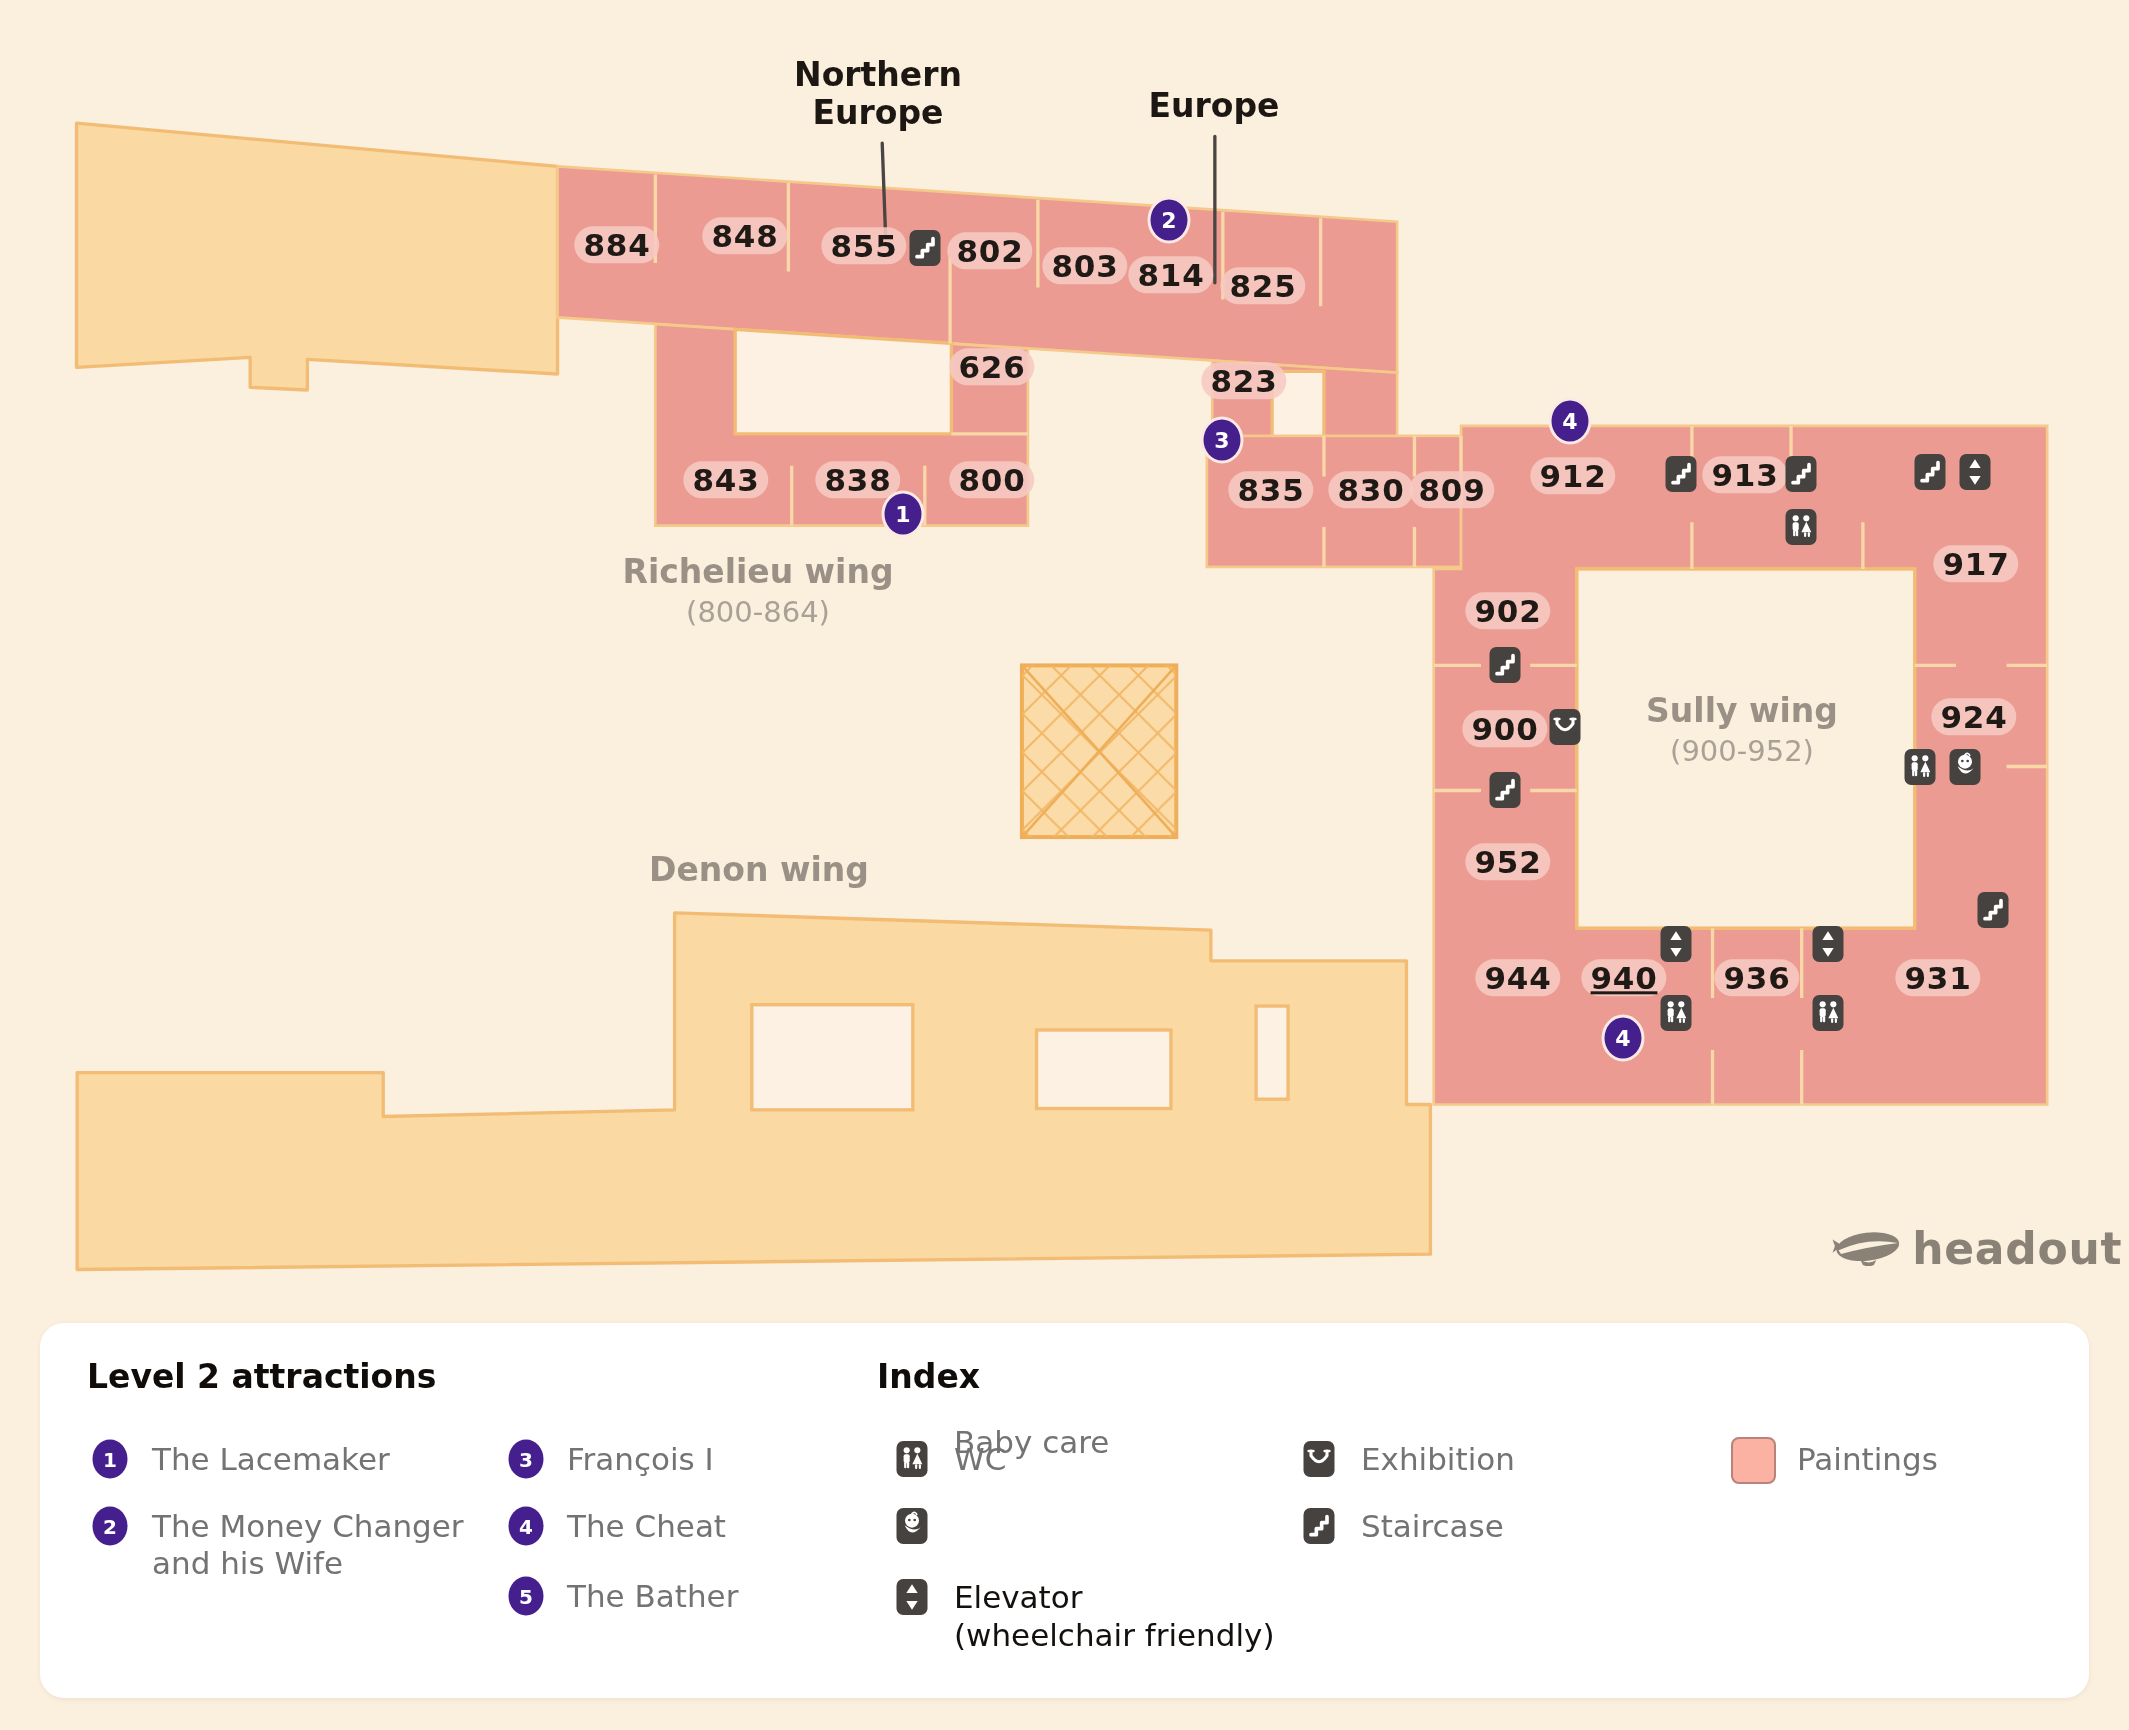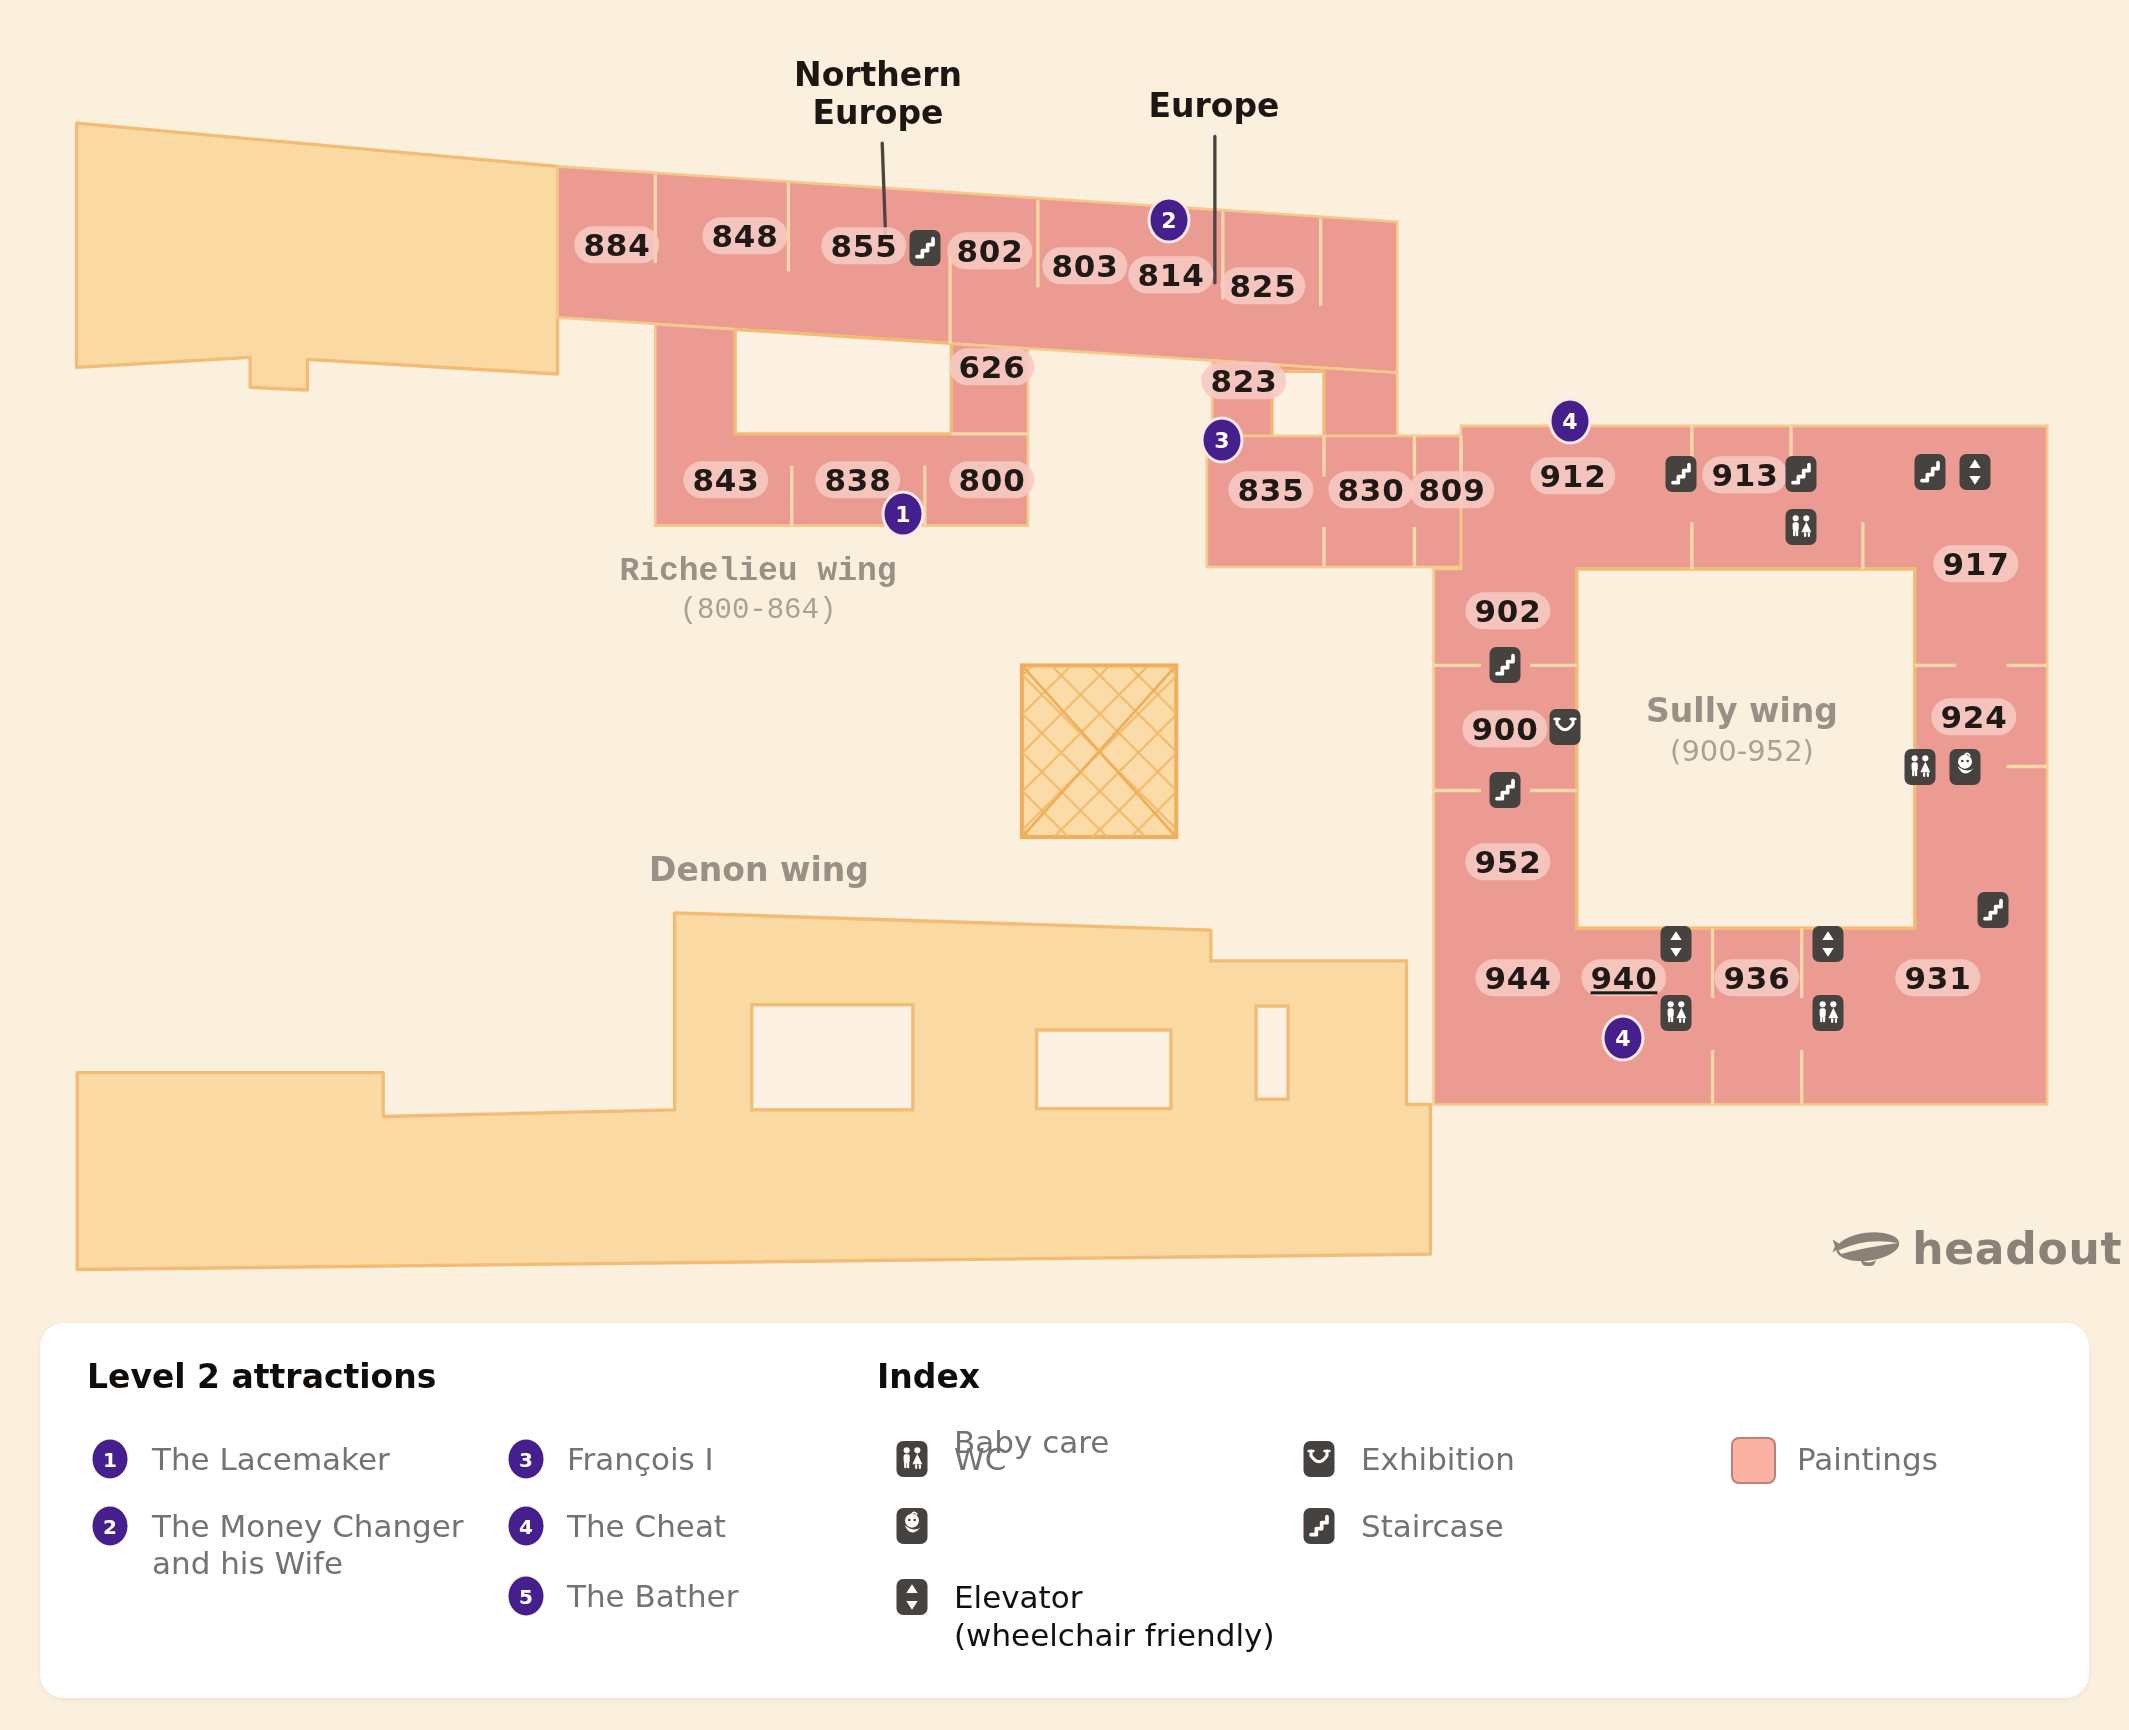--- a/index.html
+++ b/index.html
@@ -119,21 +119,21 @@
     <path d="M1326,215 L1331,352" stroke="#4a4542" stroke-width="5" stroke-linecap="round"></path>
     <path d="M1826,205 V425" stroke="#4a4542" stroke-width="5" stroke-linecap="round"></path>
   </svg>
 
   <div class="callout" style="left:878px;top:94px;">
     <div>Northern</div>
     <div>Europe</div>
   </div>
   <div class="callout" style="left:1214px;top:106px;">Europe</div>
 
-  <div class="wing" style="left:758px;top:590px;font-family:Liberation Mono, monospace;">
+  <div class="wing" style="left:758px;top:590px;">
     <div class="wname">Richelieu wing</div>
     <div class="wrange">(800-864)</div>
   </div>
   <div class="wing" style="left:1742px;top:729px;">
     <div class="wname">Sully wing</div>
     <div class="wrange">(900-952)</div>
   </div>
   <div class="wing" style="left:759px;top:869px;">
     <div class="wname">Denon wing</div>
   </div>

